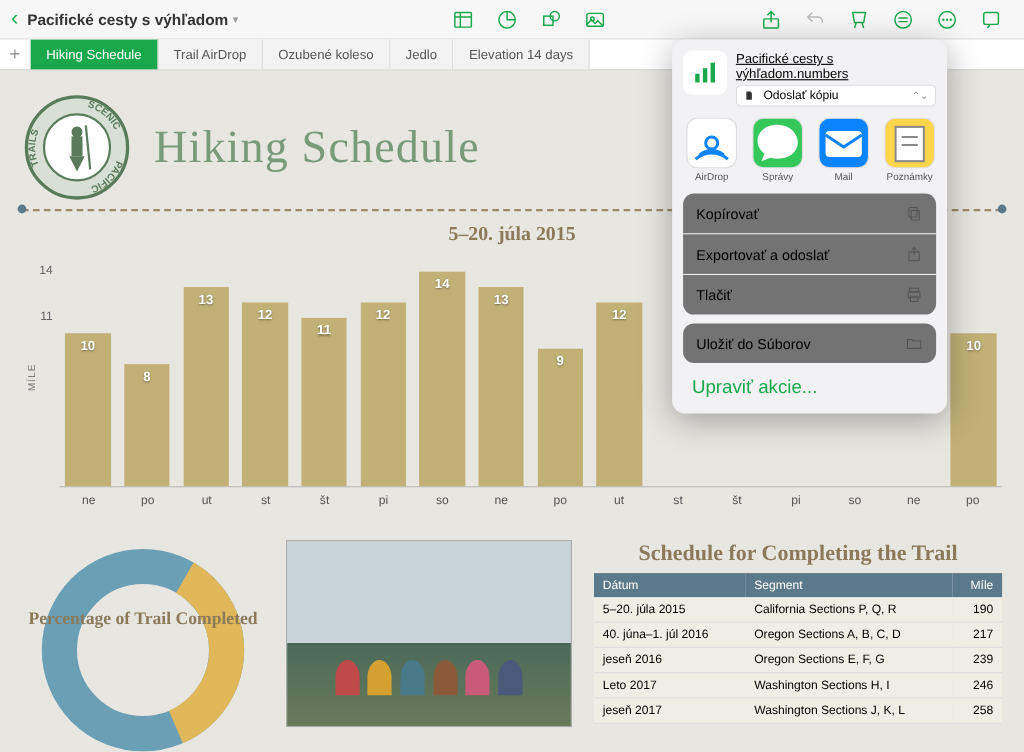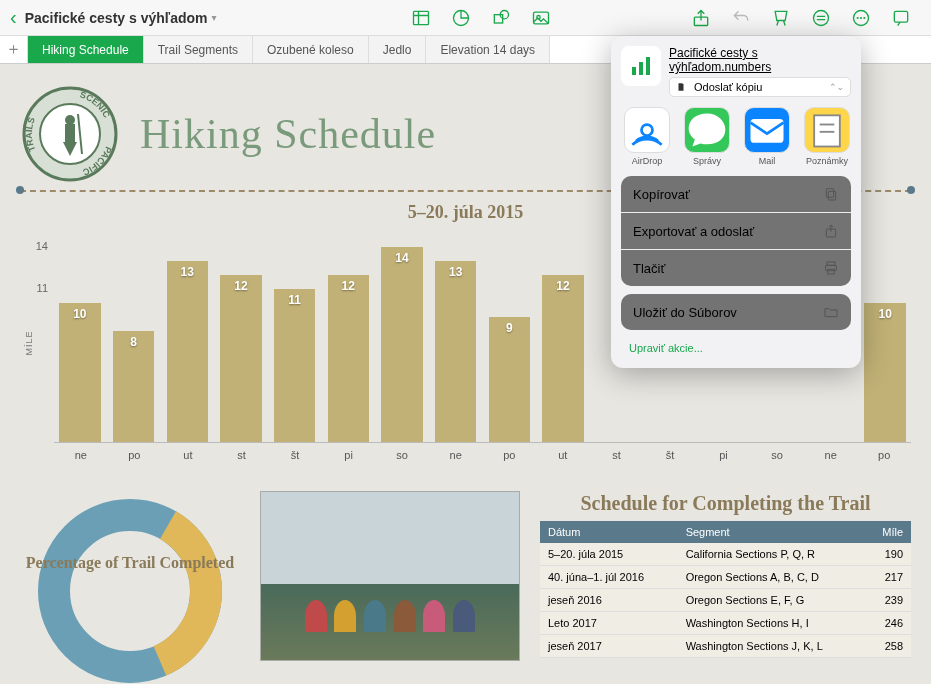--- a/index.html
+++ b/index.html
@@ -62,21 +62,21 @@
 .pop-fn { font-size:12px;text-decoration:underline; }
 .pop-sel { margin-top:3px; background:#fff; border:1px solid #ddd; border-radius:5px; padding:3px 6px; font-size:11px; display:flex; align-items:center; gap:8px;}
 .app-row { display:flex; gap:8px; margin-bottom:10px; overflow:hidden;}
 .app { flex:0 0 52px; text-align:center; }
 .app .ic { width:46px; height:46px; border-radius:10px; margin:0 auto 3px; display:flex; align-items:center; justify-content:center;}
 .app .nm { font-size:9px; color:#555; }
 .action-group { background:#737373; border-radius:10px; overflow:hidden; margin-bottom:8px;}
 .action { padding:10px 12px; display:flex; justify-content:space-between; align-items:center; border-bottom:1px solid #eee; font-size:13px;}
 .action:last-child{border-bottom:none;}
 .action svg{width:16px;height:16px;stroke:#555;}
-.edit-link { color:#1aa84c; font-size:11px; padding:4px 8px;}
+.edit-link { color:#1aa84c; font-size:17px; padding:4px 8px;}
 </style>
 </head>
 <body>
 
 <div class="toolbar">
   <div class="back">‹</div>
   <div class="title">Pacifické cesty s výhľadom</div>
   <div class="title-chevron">▾</div>
   <div class="sp"></div>
   <div class="tb-icon">
@@ -140,21 +140,21 @@
         <rect x="4" y="4" width="16" height="13" rx="2"></rect>
         <path d="M8 21l3-4"></path>
       </svg>
     </div>
 </div>
 
 <div class="tabstrip">
  <div class="plus">＋</div>
  <div id="tabs-host" style="display: contents;"></div>
 <div class="tab active">Hiking Schedule</div>
-    <div class="tab">Trail Segments</div>
+    <div class="tab">Trail AirDrop</div>
     <div class="tab">Ozubené koleso</div>
     <div class="tab">Jedlo</div>
     <div class="tab">Elevation 14 days</div>
   </div>
 
 <div class="canvas">
   <div class="header">
     <svg class="logo" viewBox="0 0 100 100">
       <circle cx="50" cy="50" r="46" fill="#d8e0d5" stroke="#5a7a5c" stroke-width="3"></circle>
       <circle cx="50" cy="50" r="30" fill="#fff" stroke="#5a7a5c" stroke-width="2"></circle>

